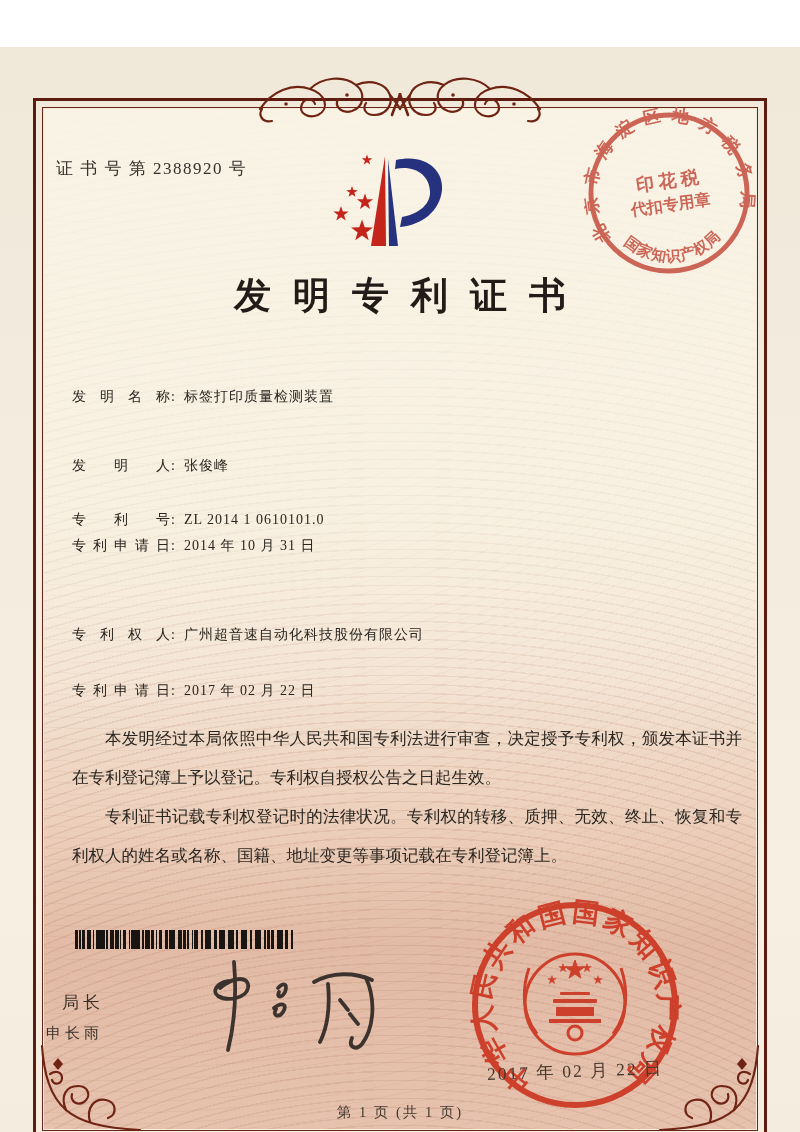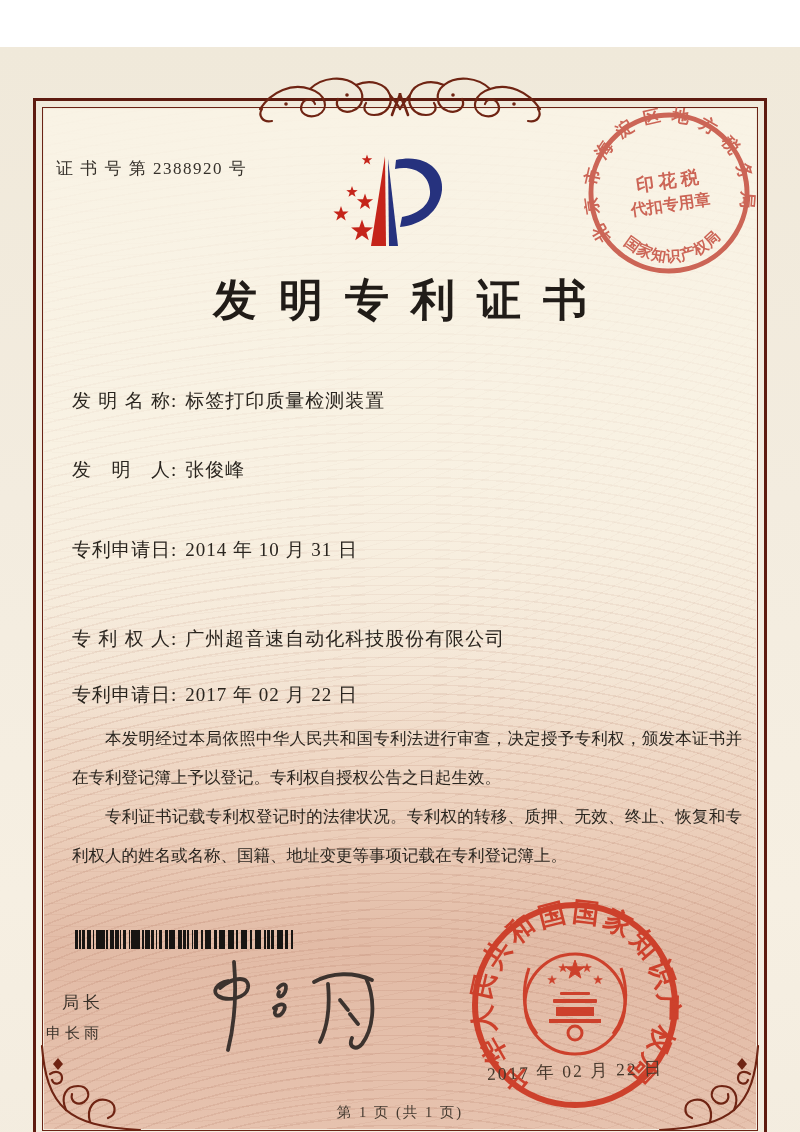--- a/index.html
+++ b/index.html
@@ -16,23 +16,23 @@
   .paper{
     position:absolute;left:1px;top:1px;right:1px;bottom:1px;
     background:
       linear-gradient(180deg,rgba(249,243,229,.95) 0%,rgba(249,243,229,.55) 42%,rgba(249,243,229,0) 62%),
       repeating-radial-gradient(circle at 50% 165%,rgba(158,92,70,.13) 0 1.5px,rgba(0,0,0,0) 1.5px 9px),
       repeating-radial-gradient(circle at 8% -45%,rgba(158,92,70,.07) 0 1px,rgba(0,0,0,0) 1px 11px),
       linear-gradient(180deg,#f8f2e4 0%,#f7eede 35%,#f3e3d2 55%,#ecd0bc 70%,#e2bba6 82%,#e6c2ae 100%);
   }
   
   .cert-number{position:absolute;left:56px;top:110px;font-size:17px;letter-spacing:1.5px;color:#35302a;}
-  .title{position:absolute;left:0;right:0;top:224px;text-align:center;font-size:44px;font-weight:bold;
+  .title{position:absolute;left:0;right:0;top:224px;text-align:center;font-size:37px;font-weight:bold;
          letter-spacing:22px;text-indent:22px;color:#211c18;}
-  .field{position:absolute;left:72px;font-size:19px;white-space:nowrap;color:#2a251f;}
+  .field{position:absolute;left:72px;font-size:14px;white-space:nowrap;color:#2a251f;}
   .flabel{display:inline-block;width:98px;text-align:justify;text-align-last:justify;}
   .fcolon{display:inline-block;margin:0 9px 0 1px;}
   .fvalue{letter-spacing:1px;}
   .f0{top:341px;} .f1{top:410px;} .f2{top:464px;} .f3{top:490px;} .f4{top:579px;} .f5{top:635px;}
   .body-text{position:absolute;left:72px;width:670px;top:672px;font-size:16.5px;line-height:39px;
              text-align:justify;color:#2a251f;}
   .body-text p{margin:0;text-indent:2em;}
   
   .barcode{position:absolute;left:75px;top:883px;width:218px;height:19px;
     background:
@@ -138,20 +138,23 @@
   </svg>
 
   <div class="title">发明专利证书</div>
 
   <div class="field f0">
     <span class="flabel">发明名称</span><span class="fcolon">:</span><span class="fvalue">标签打印质量检测装置</span>
   </div>
   <div class="field f1">
     <span class="flabel">发明人</span><span class="fcolon">:</span><span class="fvalue">张俊峰</span>
   </div>
+  <div class="field f2">
+    <span class="flabel">专利号</span><span class="fcolon">:</span><span class="fvalue">ZL 2014 1 0610101.0</span>
+  </div>
   <div class="field f3">
     <span class="flabel">专利申请日</span><span class="fcolon">:</span><span class="fvalue">2014 年 10 月 31 日</span>
   </div>
   <div class="field f4">
     <span class="flabel">专利权人</span><span class="fcolon">:</span><span class="fvalue">广州超音速自动化科技股份有限公司</span>
   </div>
   <div class="field f5">
     <span class="flabel">专利申请日</span><span class="fcolon">:</span><span class="fvalue">2017 年 02 月 22 日</span>
   </div>
 

